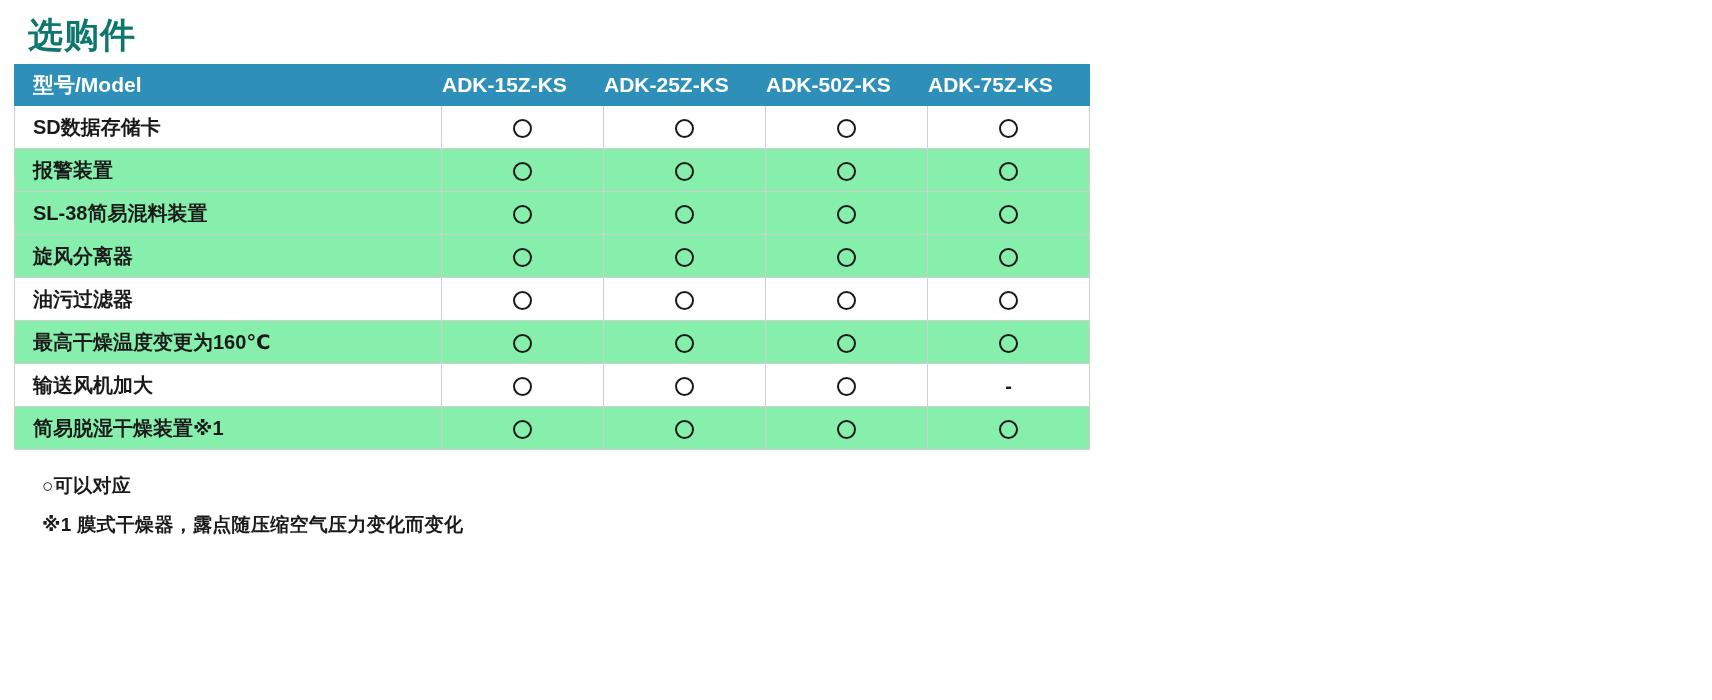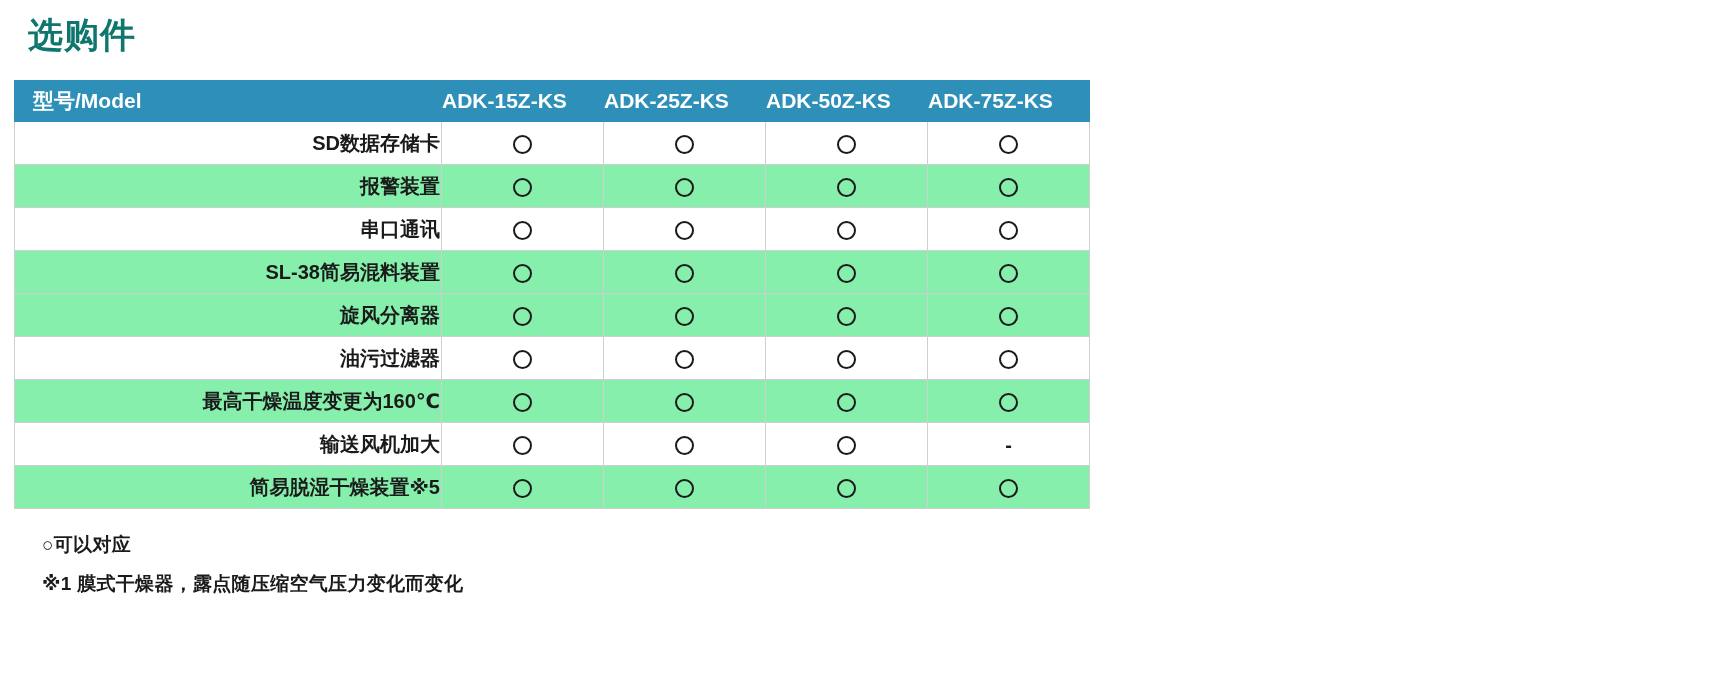--- a/index.html
+++ b/index.html
@@ -24,21 +24,21 @@
   .page-title {
     font-size: 35px;
     font-weight: bold;
     color: #0f766e;
     letter-spacing: 1px;
     margin: 8px 0 0 14px;
     padding-top: 6px;
     line-height: 1.2;
   }
   .table-wrap {
-    margin-top: 24px;
+    margin-top: 8px;
     width: 1075px;
   }
   table.spec {
     border-collapse: collapse;
     width: 1075px;
     table-layout: fixed;
   }
   table.spec col.c-name { width: 427px; }
   table.spec col.c-model { width: 162px; }
   table.spec thead th {
@@ -59,21 +59,21 @@
   table.spec tbody td {
     border: 1px solid #cfcfcf;
     height: 40px;
     font-size: 20px;
     font-weight: bold;
     color: #1a1a1a;
     text-align: center;
     vertical-align: middle;
   }
   table.spec tbody td.name-cell {
-    text-align: right;
+    text-align: left;
     padding-left: 18px;
     font-size: 20px;
   }
   table.spec tbody tr.odd td {
     background: #ffffff;
   }
   table.spec tbody tr.even td {
     background: #86efac;
   }
   .mark-circle {
@@ -140,27 +140,20 @@
         </tr>
 
         <tr class="even">
           <td class="name-cell">报警装置</td>
           <td><span class="mark-circle"></span></td>
           <td><span class="mark-circle"></span></td>
           <td><span class="mark-circle"></span></td>
           <td><span class="mark-circle"></span></td>
         </tr>
 
-        <tr class="odd">
-          <td class="name-cell">串口通讯</td>
-          <td><span class="mark-circle"></span></td>
-          <td><span class="mark-circle"></span></td>
-          <td><span class="mark-circle"></span></td>
-          <td><span class="mark-circle"></span></td>
-        </tr>
 
         <tr class="even">
           <td class="name-cell">SL-38简易混料装置</td>
           <td><span class="mark-circle"></span></td>
           <td><span class="mark-circle"></span></td>
           <td><span class="mark-circle"></span></td>
           <td><span class="mark-circle"></span></td>
         </tr>
 
 
@@ -190,21 +183,21 @@
 
         <tr class="odd">
           <td class="name-cell">输送风机加大</td>
           <td><span class="mark-circle"></span></td>
           <td><span class="mark-circle"></span></td>
           <td><span class="mark-circle"></span></td>
           <td><span class="mark-dash">-</span></td>
         </tr>
 
         <tr class="even">
-          <td class="name-cell">简易脱湿干燥装置※5</td>
+          <td class="name-cell">简易脱湿干燥装置※1</td>
           <td><span class="mark-circle"></span></td>
           <td><span class="mark-circle"></span></td>
           <td><span class="mark-circle"></span></td>
           <td><span class="mark-circle"></span></td>
         </tr>
 
       </tbody>
     </table>
   </div>
 

